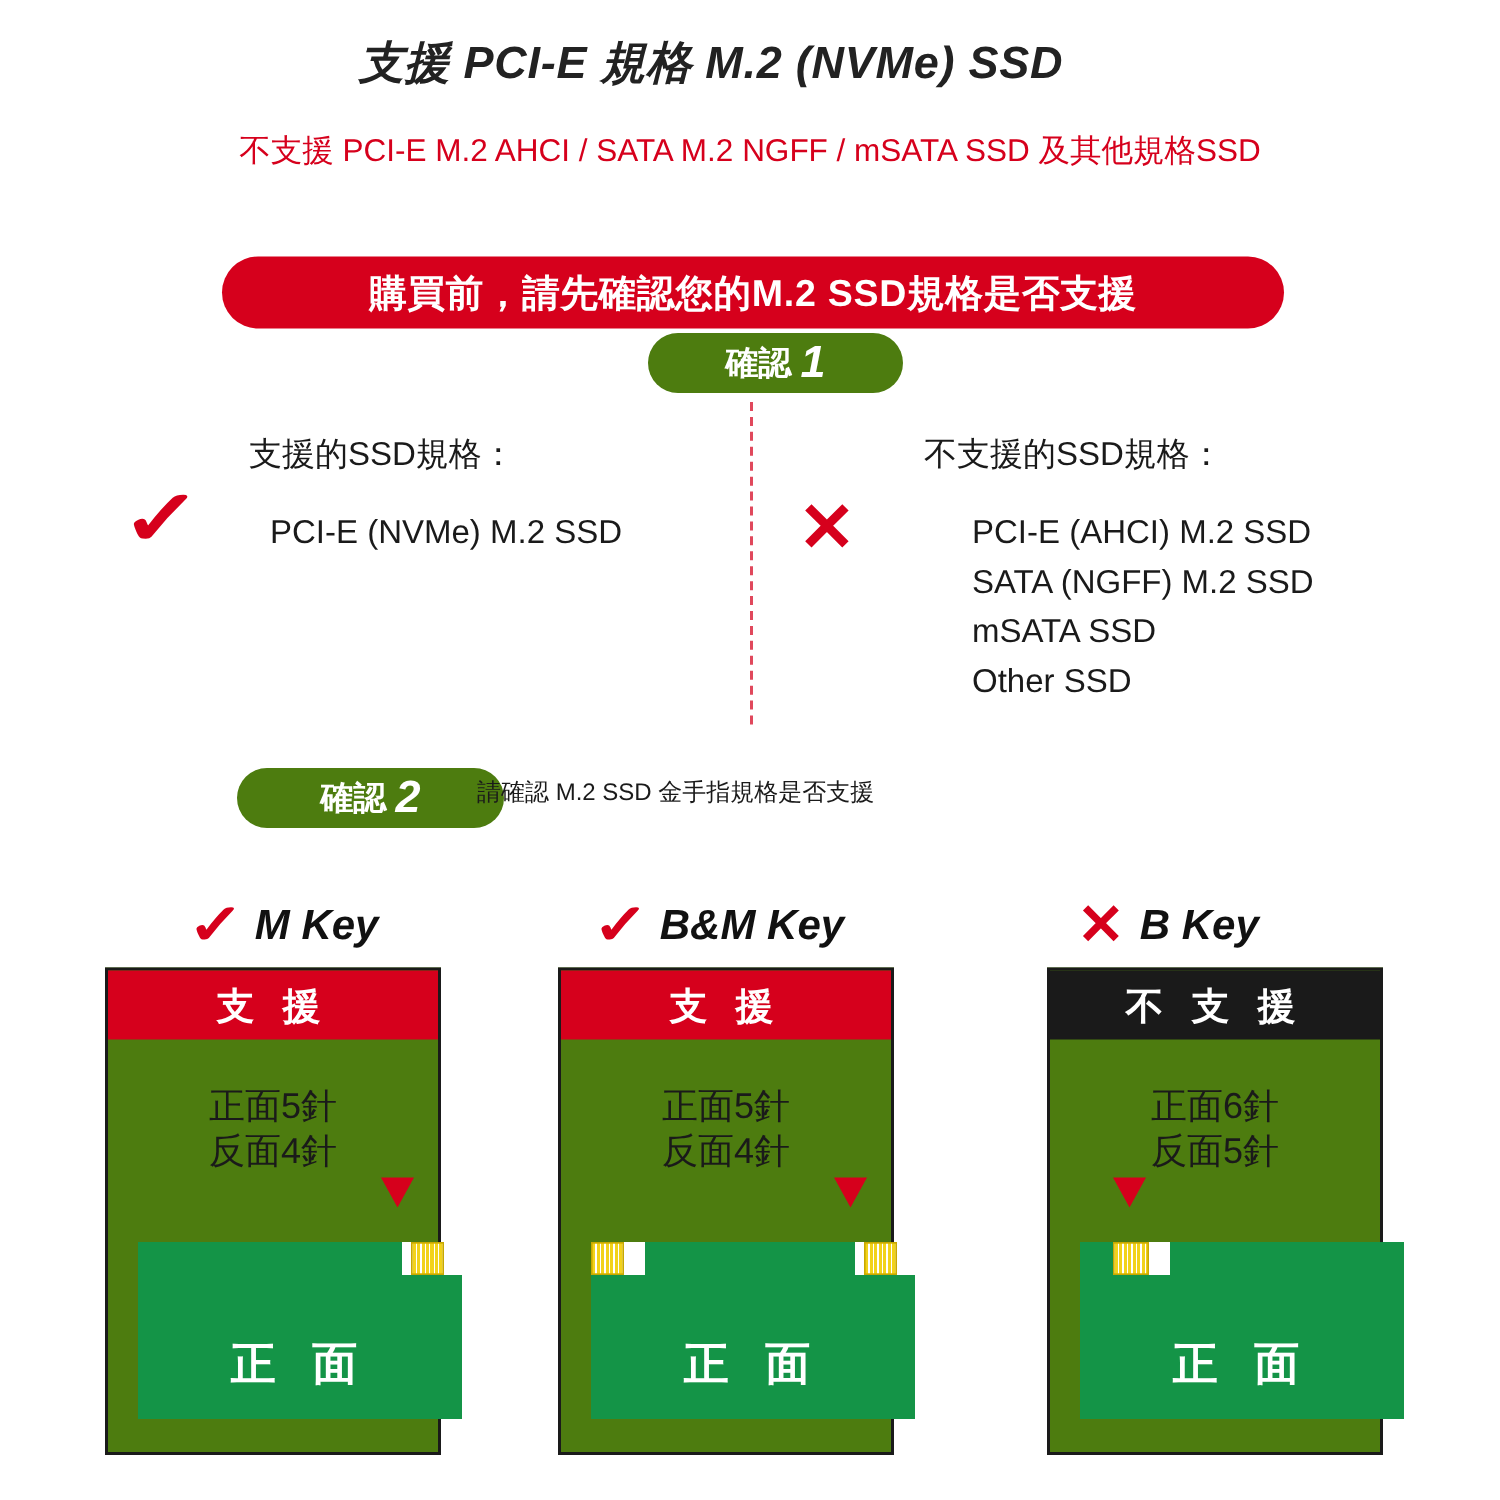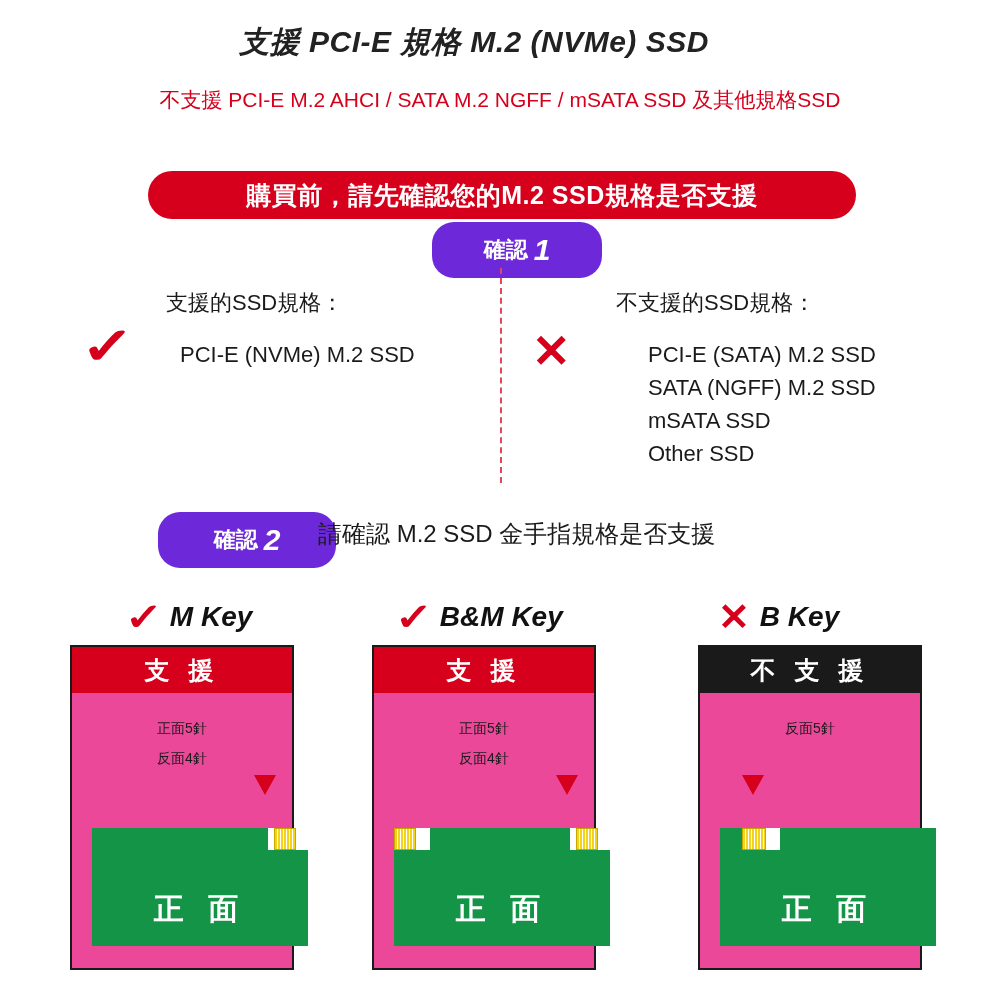--- a/index.html
+++ b/index.html
@@ -55,23 +55,23 @@
     display: flex;
     align-items: center;
     justify-content: center;
     letter-spacing: 0.5px;
     margin-top: 36px;
   }
 
   
   .pill {
     position: absolute;
-    background: #6d28d9;
+    background: #4d7c0f;
     border-radius: 22px;
-    height: 56px;
+    height: 40px;
     display: flex;
     align-items: center;
     justify-content: center;
     color: #fff;
     padding: 0 16px;
     gap: 6px;
     text-align: right;
   }
   .pill .ptext {
     font-size: 22px;
@@ -83,21 +83,21 @@
     font-style: italic;
     line-height: 1;
   }
   #pill-1 { top: 222px; left: 432px; width: 138px; }
   #pill-2 { top: 512px; left: 158px; width: 146px; }
 
   .step2-desc {
     position: absolute;
     top: 518px;
     left: 318px;
-    font-size: 24px;
+    font-size: 16px;
     color: #1a1a1a;
   }
 
   
   .v-divider {
     position: absolute;
     left: 500px;
     top: 268px;
     width: 0;
     height: 215px;
@@ -142,21 +142,21 @@
   #unsup-list { top: 338px; left: 608px; }
 
   
   .card {
     position: absolute;
     top: 645px;
     width: 224px;
     height: 325px;
     border: 2px solid #1a1a1a;
     box-sizing: border-box;
-    background: #ec4899;
+    background: #4d7c0f;
   }
   #card-0 { left: 70px; }
   #card-1 { left: 372px; }
   #card-2 { left: 698px; }
 
   .card-label {
     position: absolute;
     top: 596px;
     height: 42px;
     display: flex;
@@ -185,23 +185,23 @@
     justify-content: center;
     font-size: 25px;
     font-weight: bold;
     color: #ffffff;
     letter-spacing: 6px;
   }
   .card-banner.sup { background: #d6001c; }
   .card-banner.unsup { background: #1a1a1a; }
 
   .pins {
-    margin-top: 20px;
+    margin-top: 30px;
     text-align: center;
-    font-size: 14px;
+    font-size: 24px;
     line-height: 30px;
     color: #1a1a1a;
     position: relative;
   }
 
   
   .arrow {
     position: absolute;
     width: 0;
     height: 0;
@@ -269,21 +269,21 @@
 
 <div class="col-head" id="sup-head">支援的SSD規格：</div>
 <div class="check-mark" id="sup-check">✓</div>
 <div class="list" id="sup-list">
   <div>PCI-E (NVMe) M.2 SSD</div>
 </div>
 
 <div class="col-head" id="unsup-head">不支援的SSD規格：</div>
 <div class="x-mark" id="unsup-x">✕</div>
 <div class="list" id="unsup-list">
-  <div>PCI-E (SATA) M.2 SSD</div>
+  <div>PCI-E (AHCI) M.2 SSD</div>
   <div>SATA (NGFF) M.2 SSD</div>
   <div>mSATA SSD</div>
   <div>Other SSD</div>
 </div>
 
 <div class="pill" id="pill-2">
   <span class="ptext">確認</span>
   <span class="pnum">2</span>
 </div>
 <div class="step2-desc">請確認 M.2 SSD 金手指規格是否支援</div>
@@ -329,20 +329,21 @@
     <div class="notch" style="left:176px; width:6px;"></div>
     <div class="gold" style="left:182px; width:22px;"></div>
     <div class="notch" style="left:204px; width:12px;"></div>
     <div class="face">正 面</div>
   </div>
 </div>
 
 <div class="card" id="card-2">
   <div class="card-banner unsup">不 支 援</div>
   <div class="pins">
+    <div>正面6針</div>
     <div>反面5針</div>
     <div class="arrow" style="left:42px; top:62px;"></div>
   </div>
   <div class="pcb">
     <div class="gold" style="left:22px; width:24px;"></div>
     <div class="notch" style="left:46px; width:14px;"></div>
     <div class="face">正 面</div>
   </div>
 </div>
 

